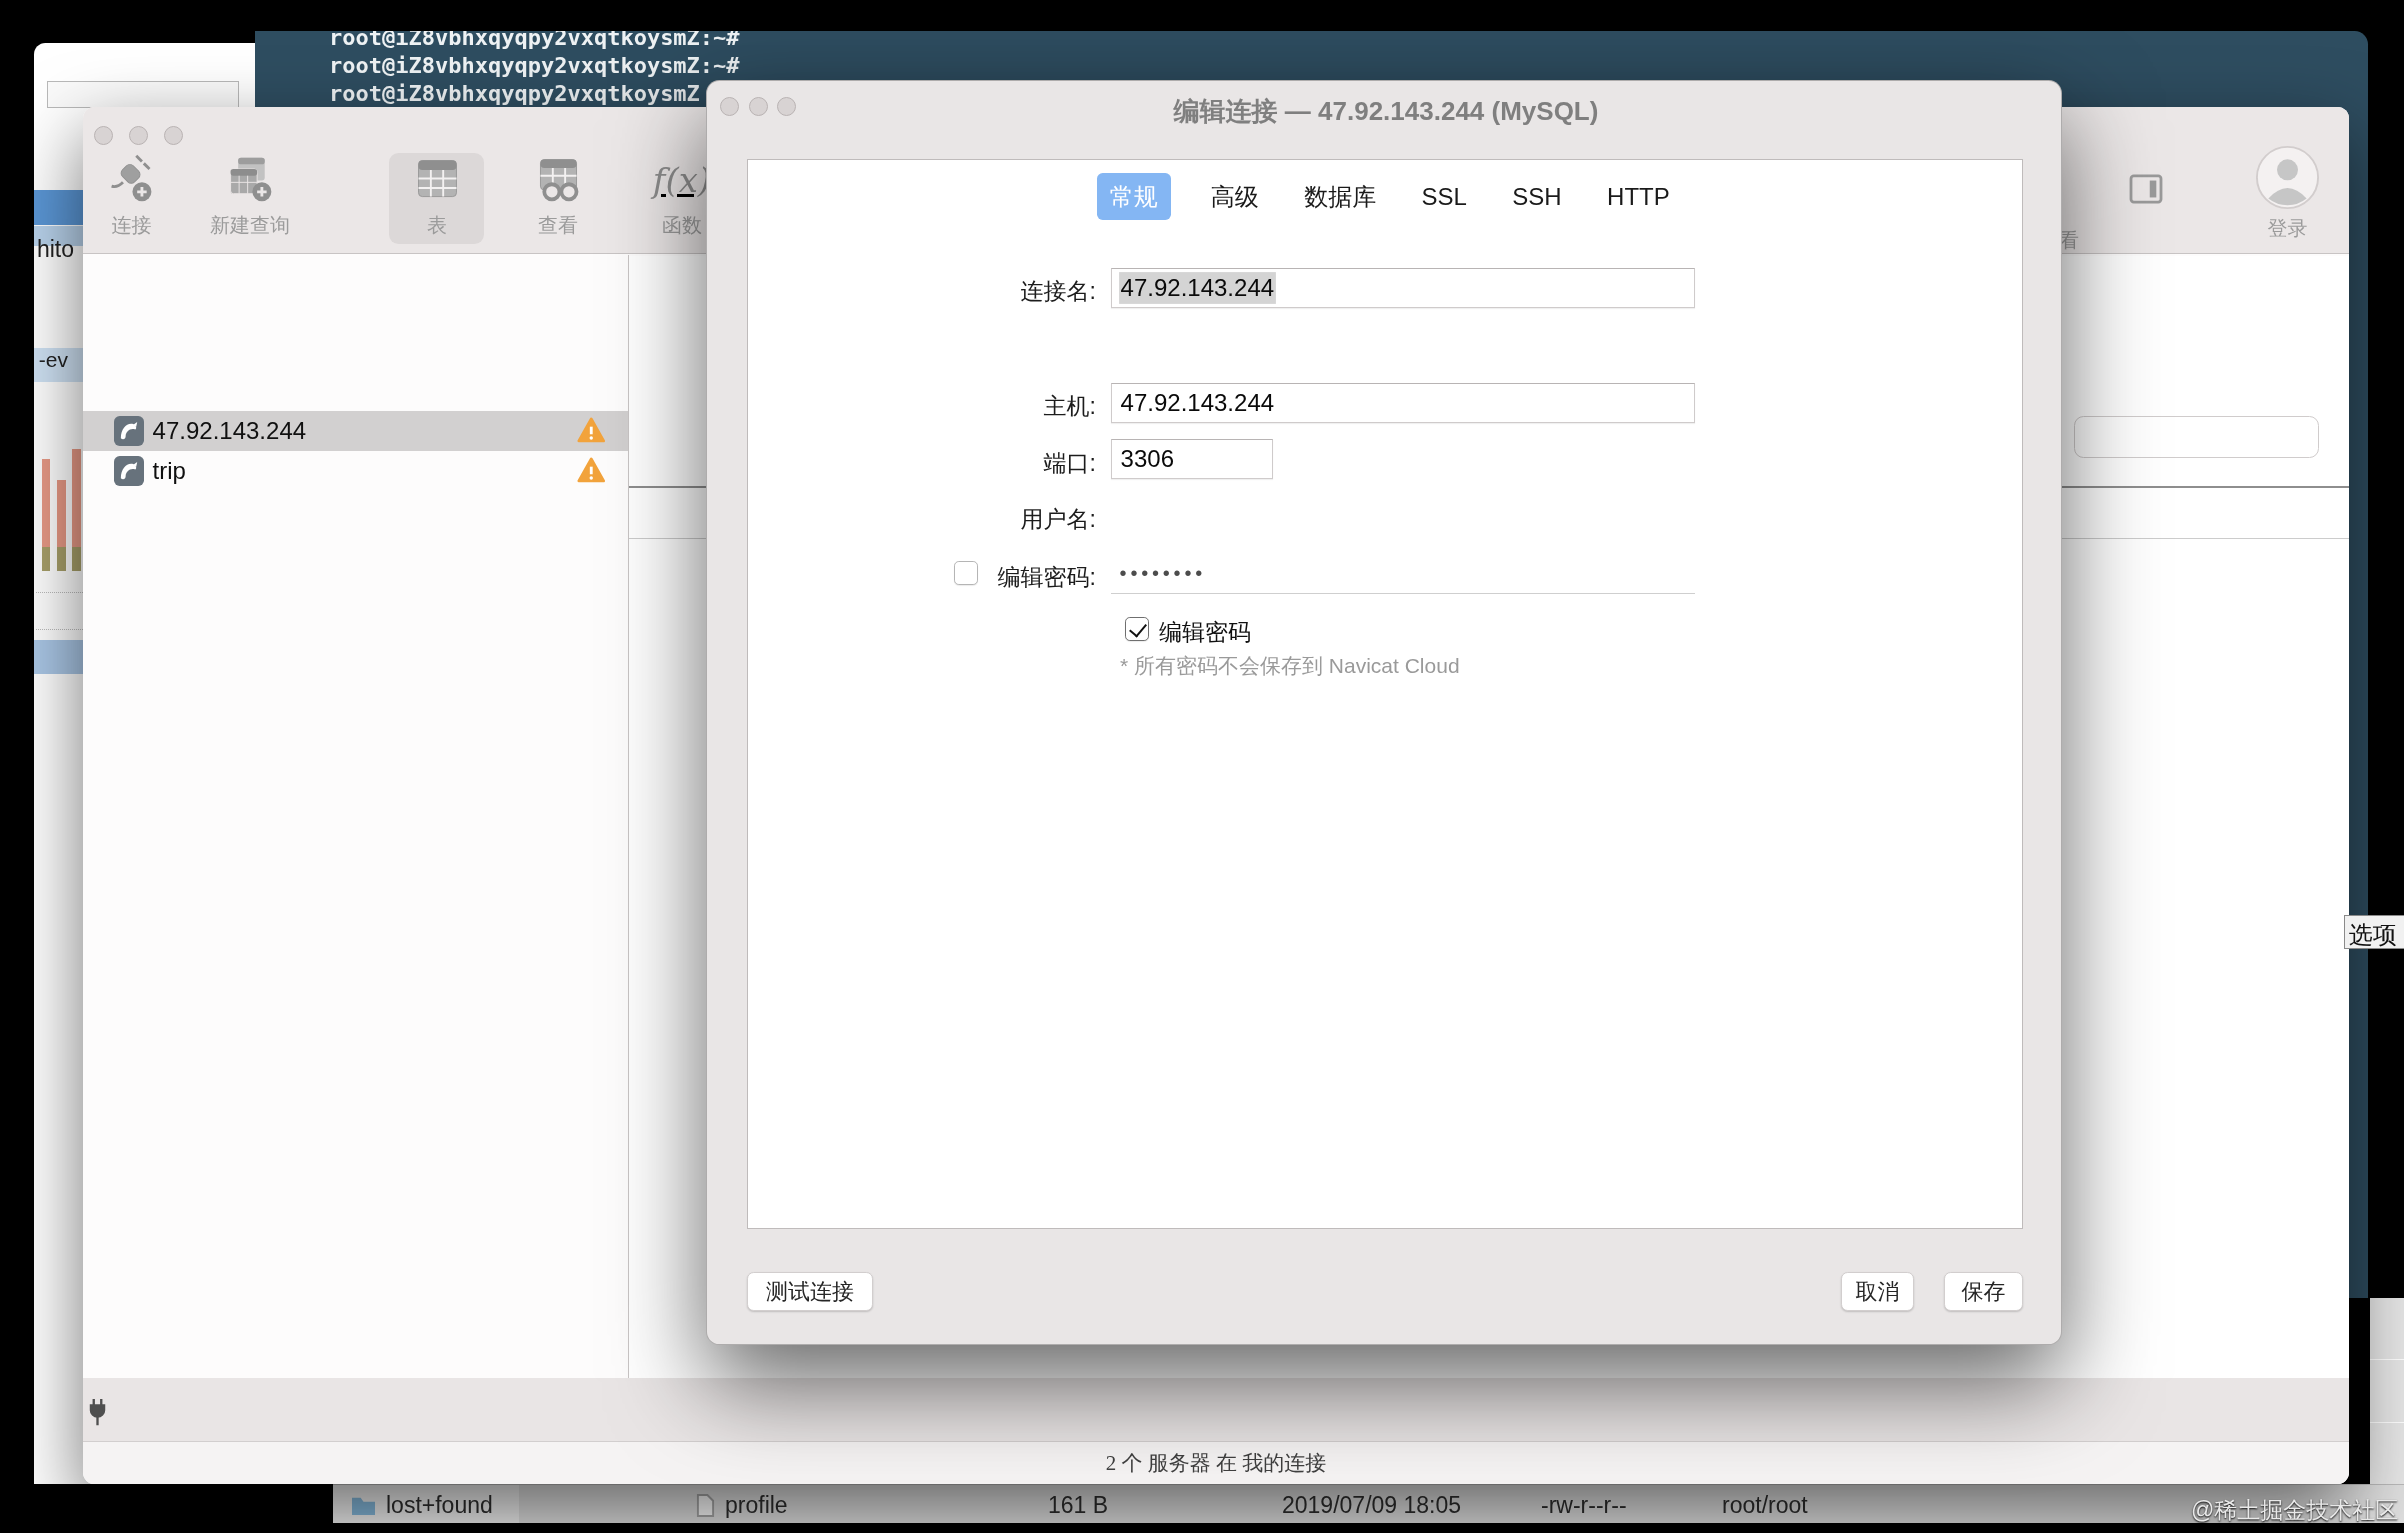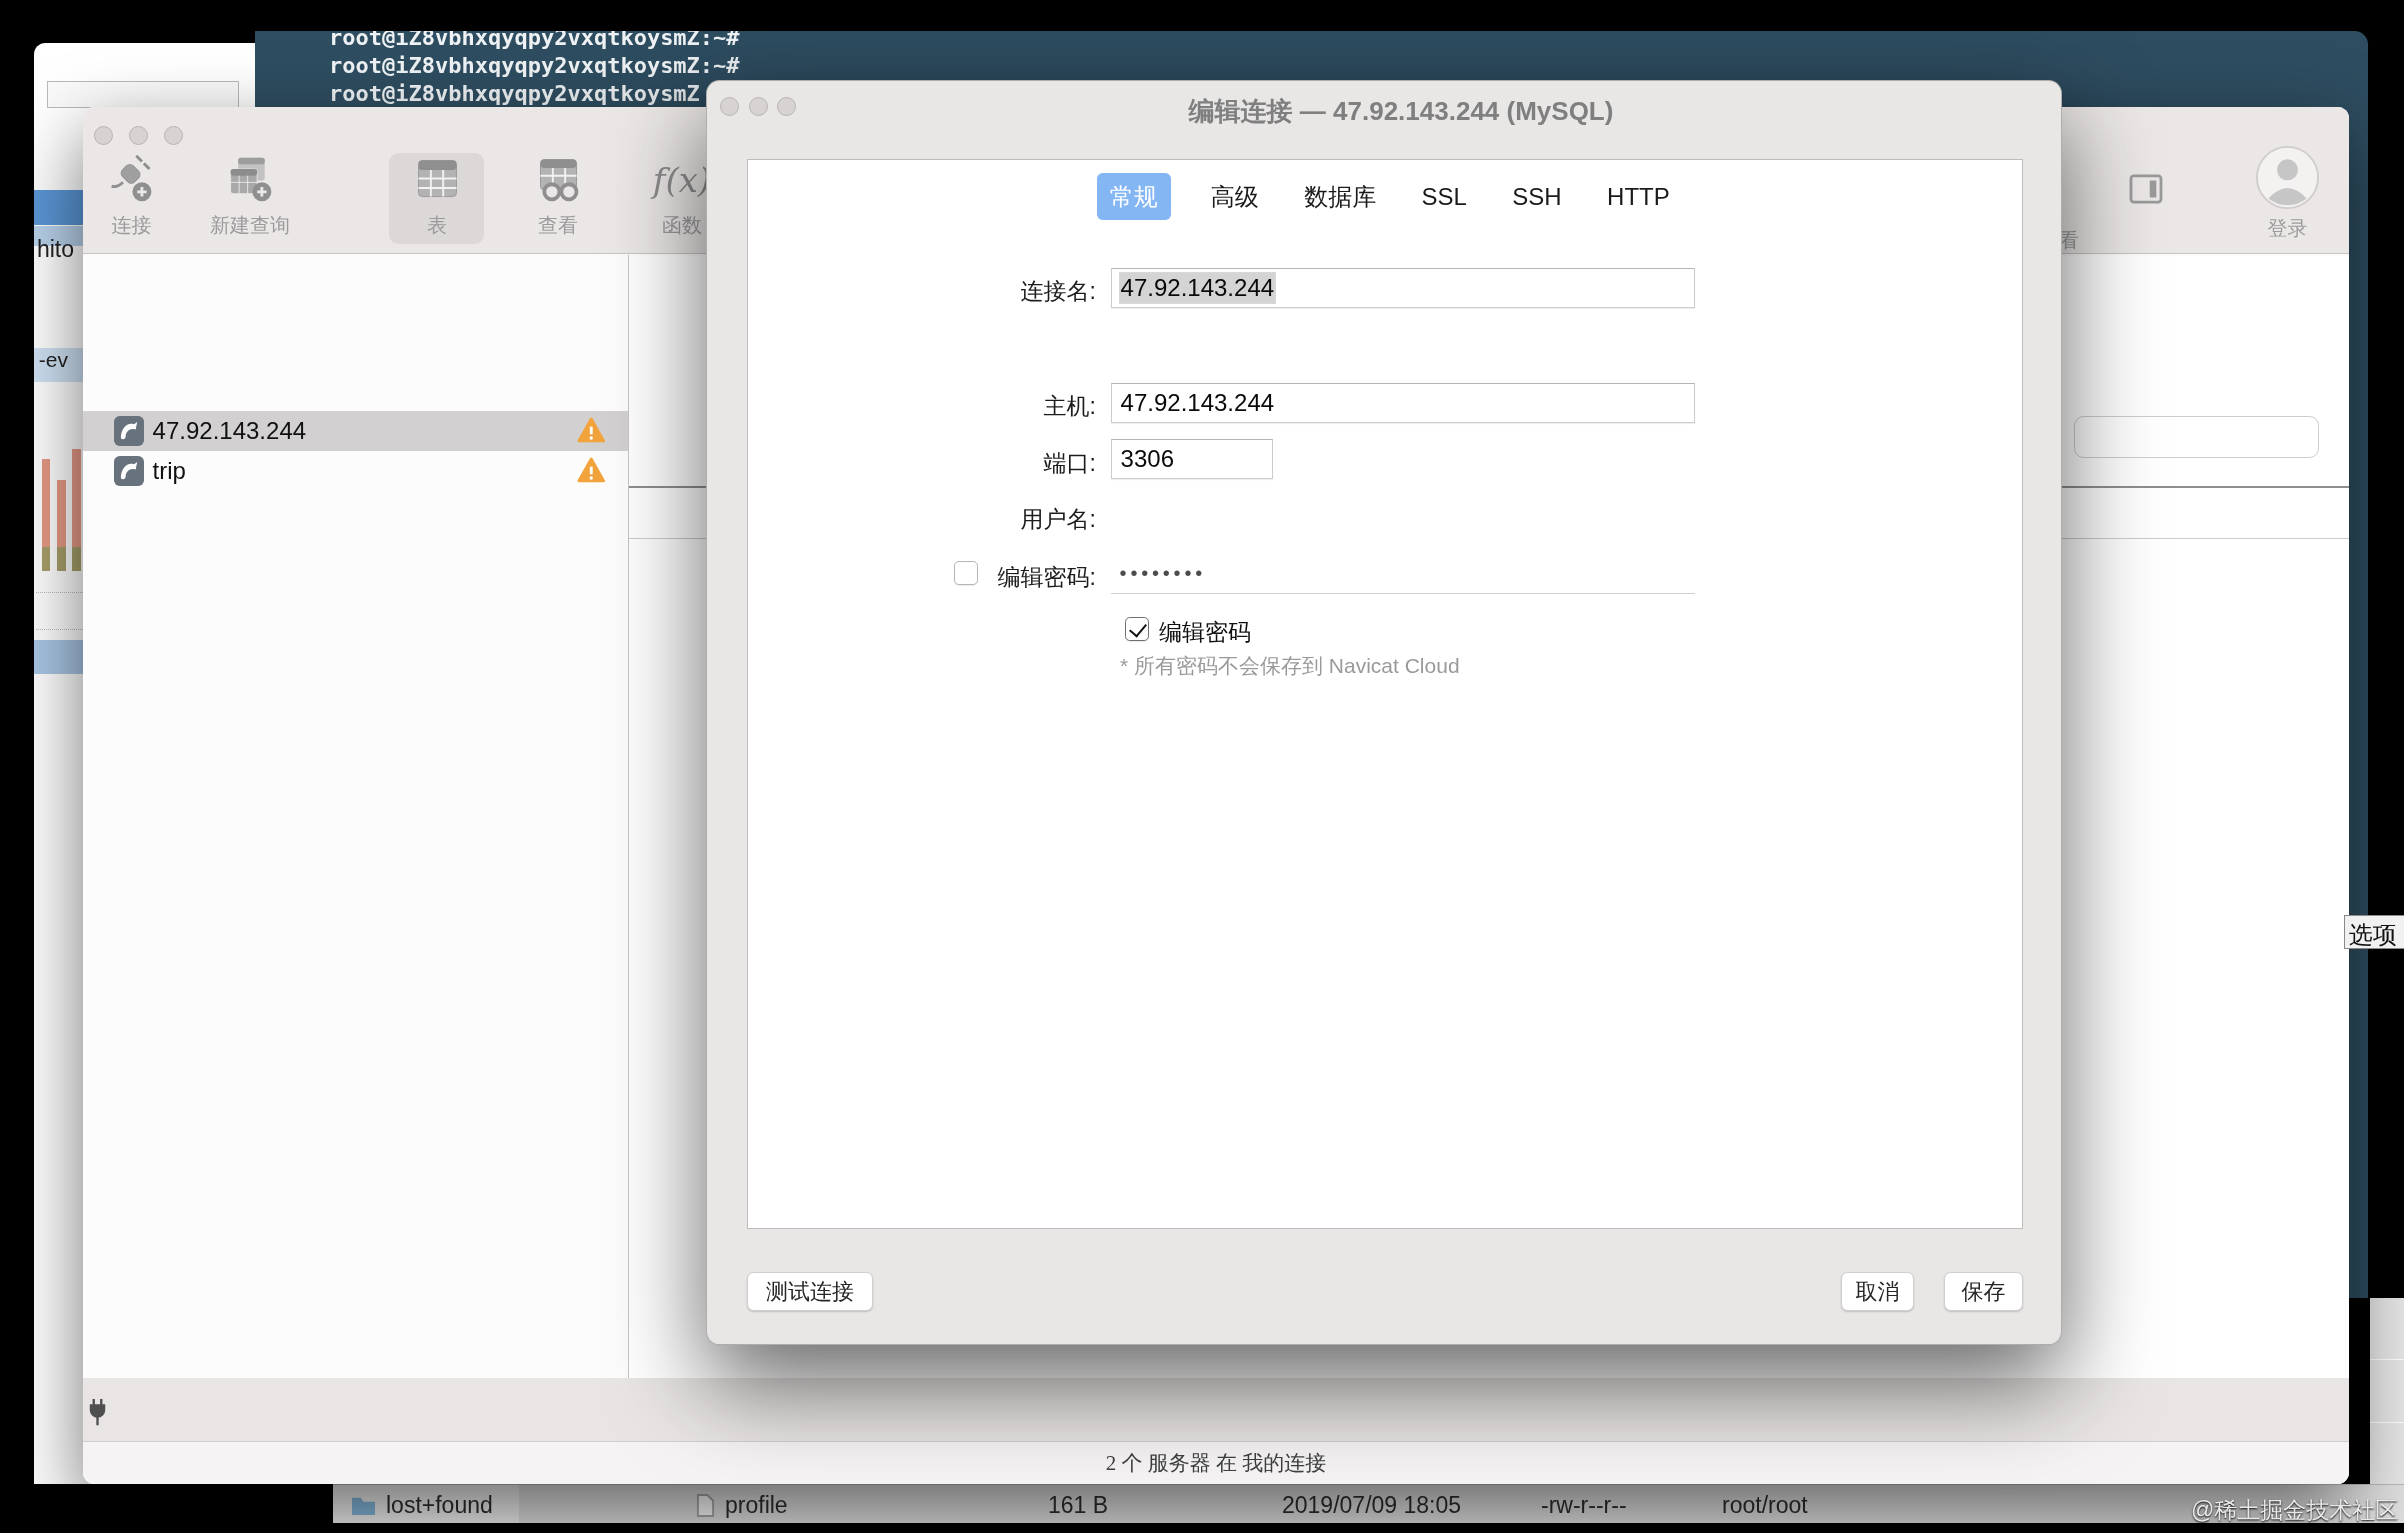--- a/index.html
+++ b/index.html
@@ -27,21 +27,21 @@
   .mon-dots { border-top:1.9px dotted #bcbcbc; width:49px; }
   .mon-area { left:0; top:597px; width:221px; height:34px; background:#aac7e6; }
 
   
   #mainwin { left:83px; top:107px; width:2266px; height:1377px; background:#fdfcfc;
     border-radius:11.4px; box-shadow:0 28.5px 76px rgba(0,0,0,.55); z-index:3; overflow:hidden; }
   #toolbar { left:0; top:0; width:2266px; height:147px; background:#ebe7e7; border-bottom:1px solid #c8c4c4; }
   .tl { width:19px; height:19px; border-radius:50%; background:#d8d3d3; border:1px solid #b9b3b3; }
   .tb-item { position:absolute; top:42px; width:114px; height:101px; text-align:center; }
   .tb-sel { position:absolute; left:306px; top:46px; width:95px; height:91px; background:#dcd8d8; border-radius:9.5px; }
-  .tb-icon { height:61px; display:flex; align-items:center; justify-content:center; }
+  .tb-icon { height:61px; display:flex; align-items:center; justify-content:center;text-decoration:underline; }
   .tb-label { margin-top:1.9px; font-size:20px; color:#9b9b9b; }
   .fx { font-family:"DejaVu Serif","Liberation Serif",serif; font-style:italic; font-size:34px; color:#8d8d8d; }
 
   
   #sidebar { left:0; top:148px; width:545px; height:1122px; background:#fdfcfc; }
   #sb-divider { left:545px; top:148px; width:1px; height:1191px; background:#c9c5c5; }
   .sb-row { position:absolute; left:0; width:545px; height:40px; display:flex; align-items:center; }
   .sb-row.sel { background:#d2d0d0; }
   .sb-ico { width:30px; height:30px; margin-left:31px; border-radius:5.7px; background:#67727c;
     display:flex; align-items:center; justify-content:center; flex:none; }
@@ -58,21 +58,21 @@
   #content { left:546px; top:149px; width:1721px; height:1185px; background:#fff; }
   .ct-line-dark { position:absolute; left:0; top:230px; width:1721px; height:1.9px; background:#8e8e8e; }
   .ct-line-light { position:absolute; left:0; top:282px; width:1721px; height:1px; background:#ccc; }
   #ct-search { position:absolute; left:1445px; top:160px; width:245px; height:42px; background:#fff;
     border:1px solid #d0cccc; border-radius:9.5px; }
 
   
   #dialog { left:706px; top:80px; width:1356px; height:1265px; background:#e9e6e6;
     border-radius:13.3px; border:1px solid rgba(0,0,0,.25); box-shadow:0 38px 95px rgba(0,0,0,.6);
     z-index:5; }
-  #dlg-title { position:absolute; left:16px; top:13.3px; width:1356px; text-align:center;
+  #dlg-title { position:absolute; left:1px; top:13.3px; width:1356px; text-align:center;
     font-size:26px; font-weight:600; color:#7f7f7f; }
   #panel { position:absolute; left:40px; top:78px; width:1276px; height:1070px;
     background:#fff; border:1px solid #bfbbbb; }
   #tabs { position:absolute; left:0; top:13.3px; width:1276px; display:flex; justify-content:center;
     align-items:center; gap:34px; }
   .tab { font-size:24px; color:#1a1a1a; padding:7.6px 5.7px; cursor:default; }
   .tab.sel { background:#84b6f3; color:#fff; border-radius:5.7px; padding:7.6px 13.3px; }
   .flabel { position:absolute; width:190px; text-align:right; font-size:23px; color:#1c1c1c; }
   .fld { position:absolute; left:363px; width:584px; height:40px; background:#fff;
     border:1px solid #cfcbcb; border-top-color:#b8b4b4; box-shadow:0 1px 1px rgba(0,0,0,.06);

